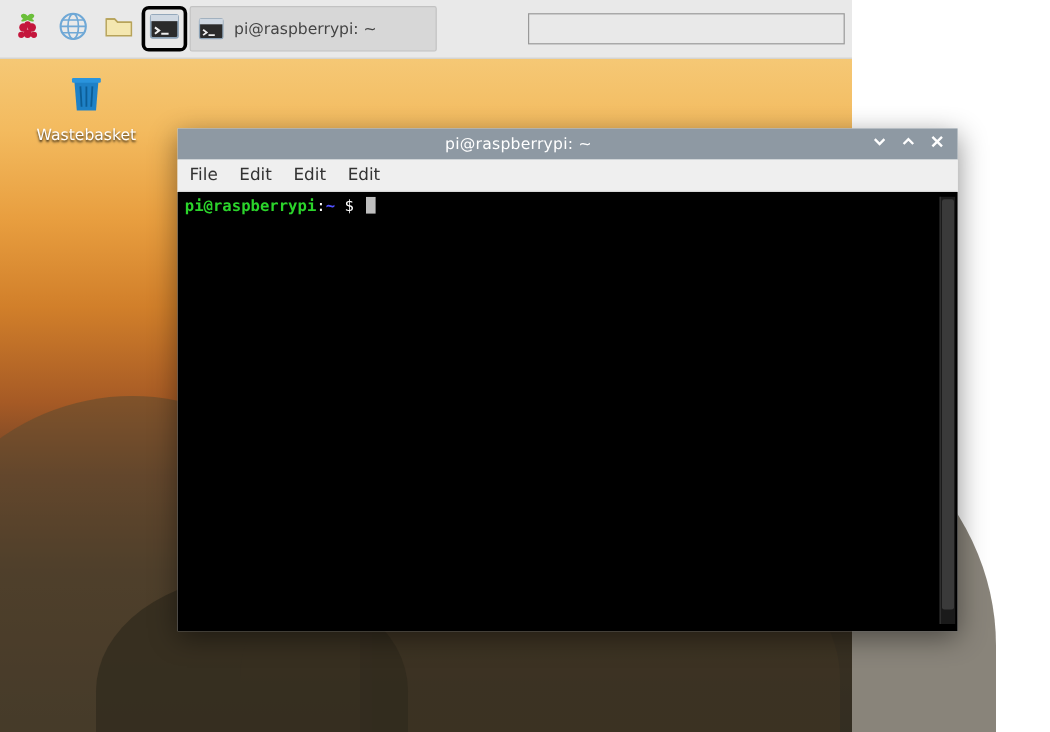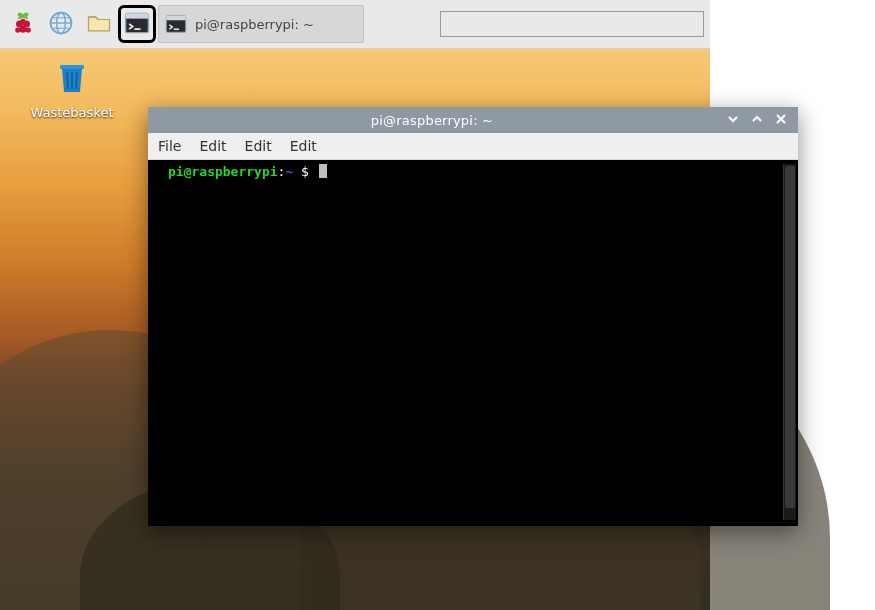--- a/index.html
+++ b/index.html
@@ -47,21 +47,21 @@
   .titlebar .title{flex:1;text-align:center;letter-spacing:.2px;}
   .titlebar .wbtns{display:flex;gap:10px;padding:0 10px;}
   .titlebar .wbtn{width:14px;height:14px;display:flex;align-items:center;justify-content:center;color:#fff;}
   .titlebar .wbtn svg{width:12px;height:12px;stroke:#fff;stroke-width:2;fill:none;}
   .menubar{height:26px;background:#efefef;display:flex;align-items:center;gap:18px;
            padding:0 10px;color:#333;font-size:14px;border-bottom:1px solid #d8d8d8;}
   .menubar span{}
   .termwrap{position:relative;background:#000;padding:4px 2px 6px 6px;}
   .term{background:#000;color:#fff;font-family:"DejaVu Sans Mono","Courier New",monospace;
         font-size:13px;line-height:16px;height:356px;overflow:hidden;white-space:pre;}
-  .t-green{color:#2bd42b;font-weight:bold;margin-left:14px;}
+  .t-green{color:#2bd42b;font-weight:bold;}
   .t-blue{color:#5050ff;font-weight:bold;}
   .t-cursor{display:inline-block;width:8px;height:14px;background:#bfbfbf;vertical-align:-2px;margin-left:2px;}
   .scrollbar{position:absolute;top:4px;right:2px;bottom:6px;width:12px;background:#1a1a1a;
              border-left:1px solid #333;}
   .scrollbar .thumb{position:absolute;left:1px;right:1px;top:2px;height:96%;
                     background:#3a3a3a;border-radius:2px;}
 </style>
 </head>
 <body>
 

